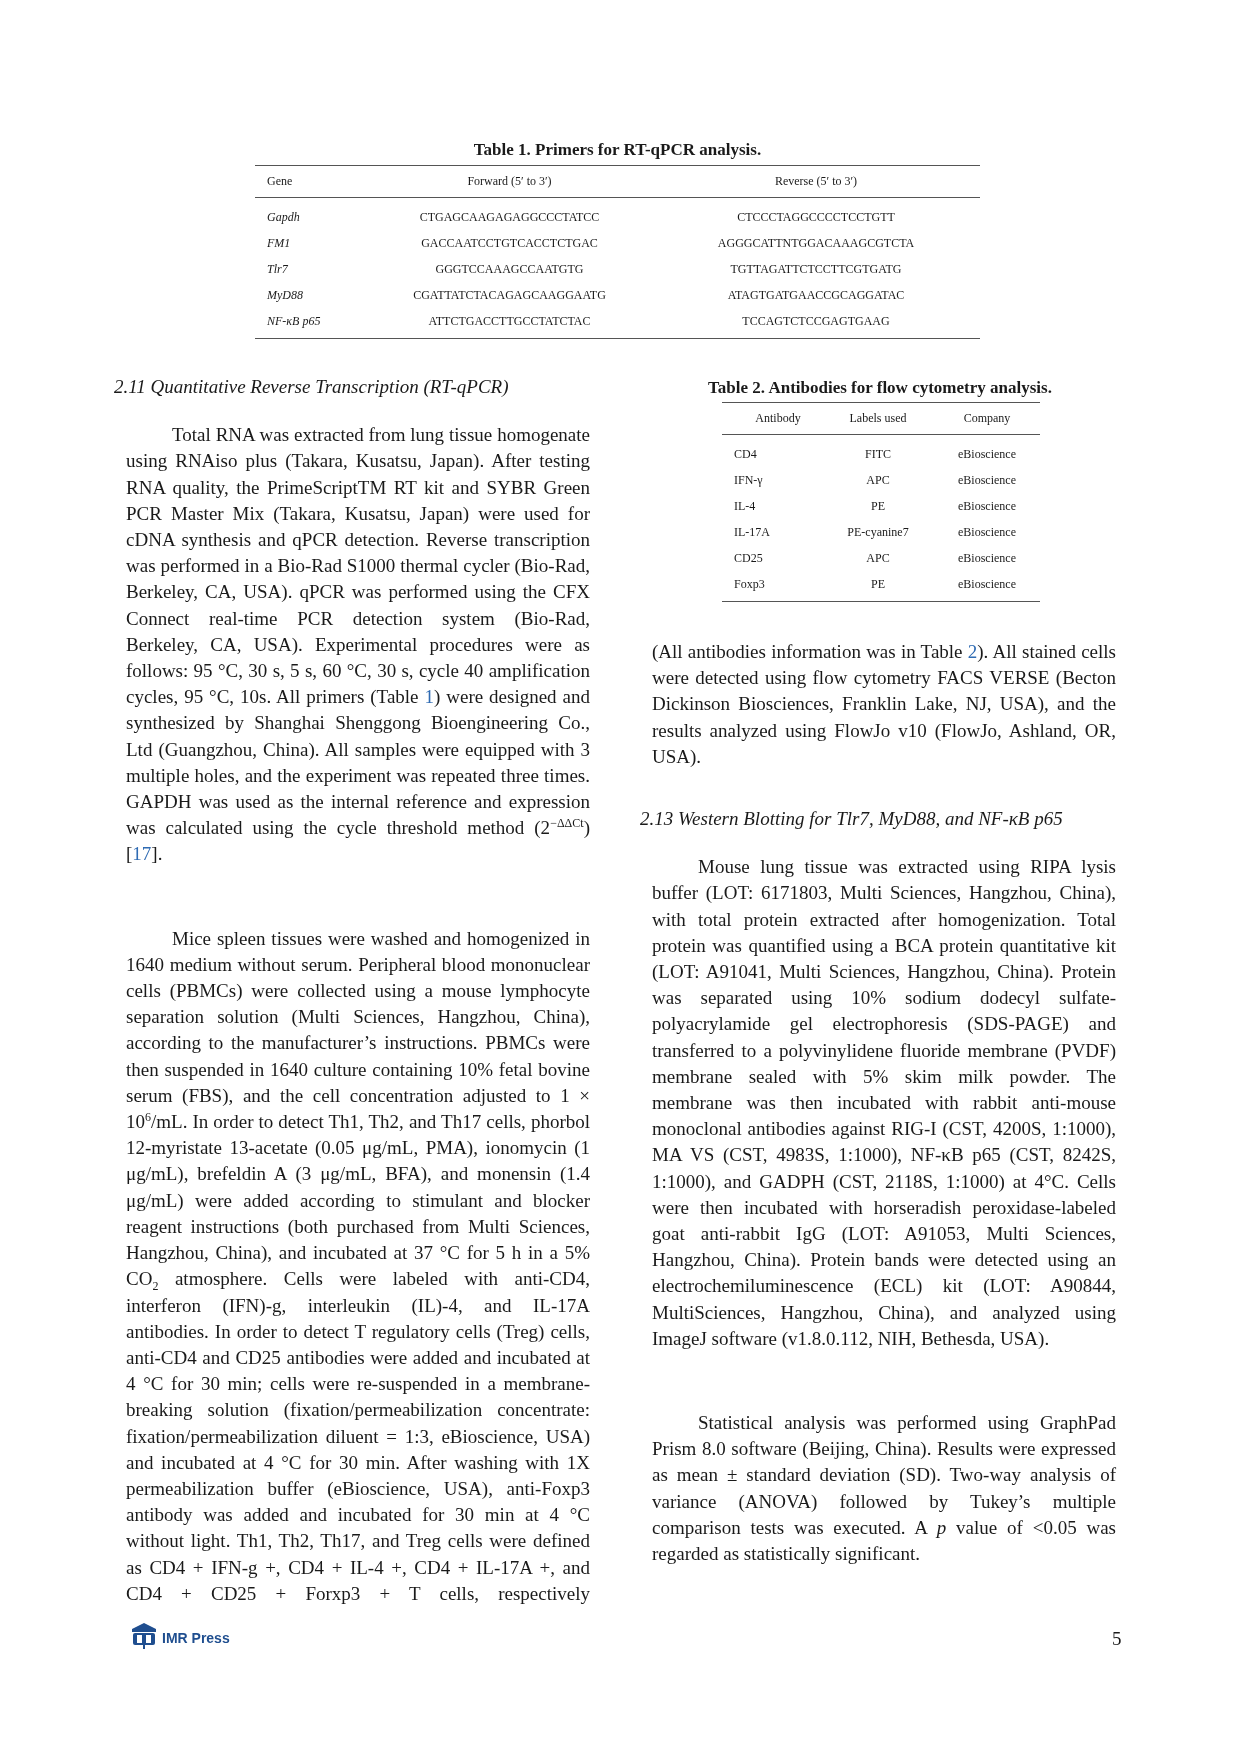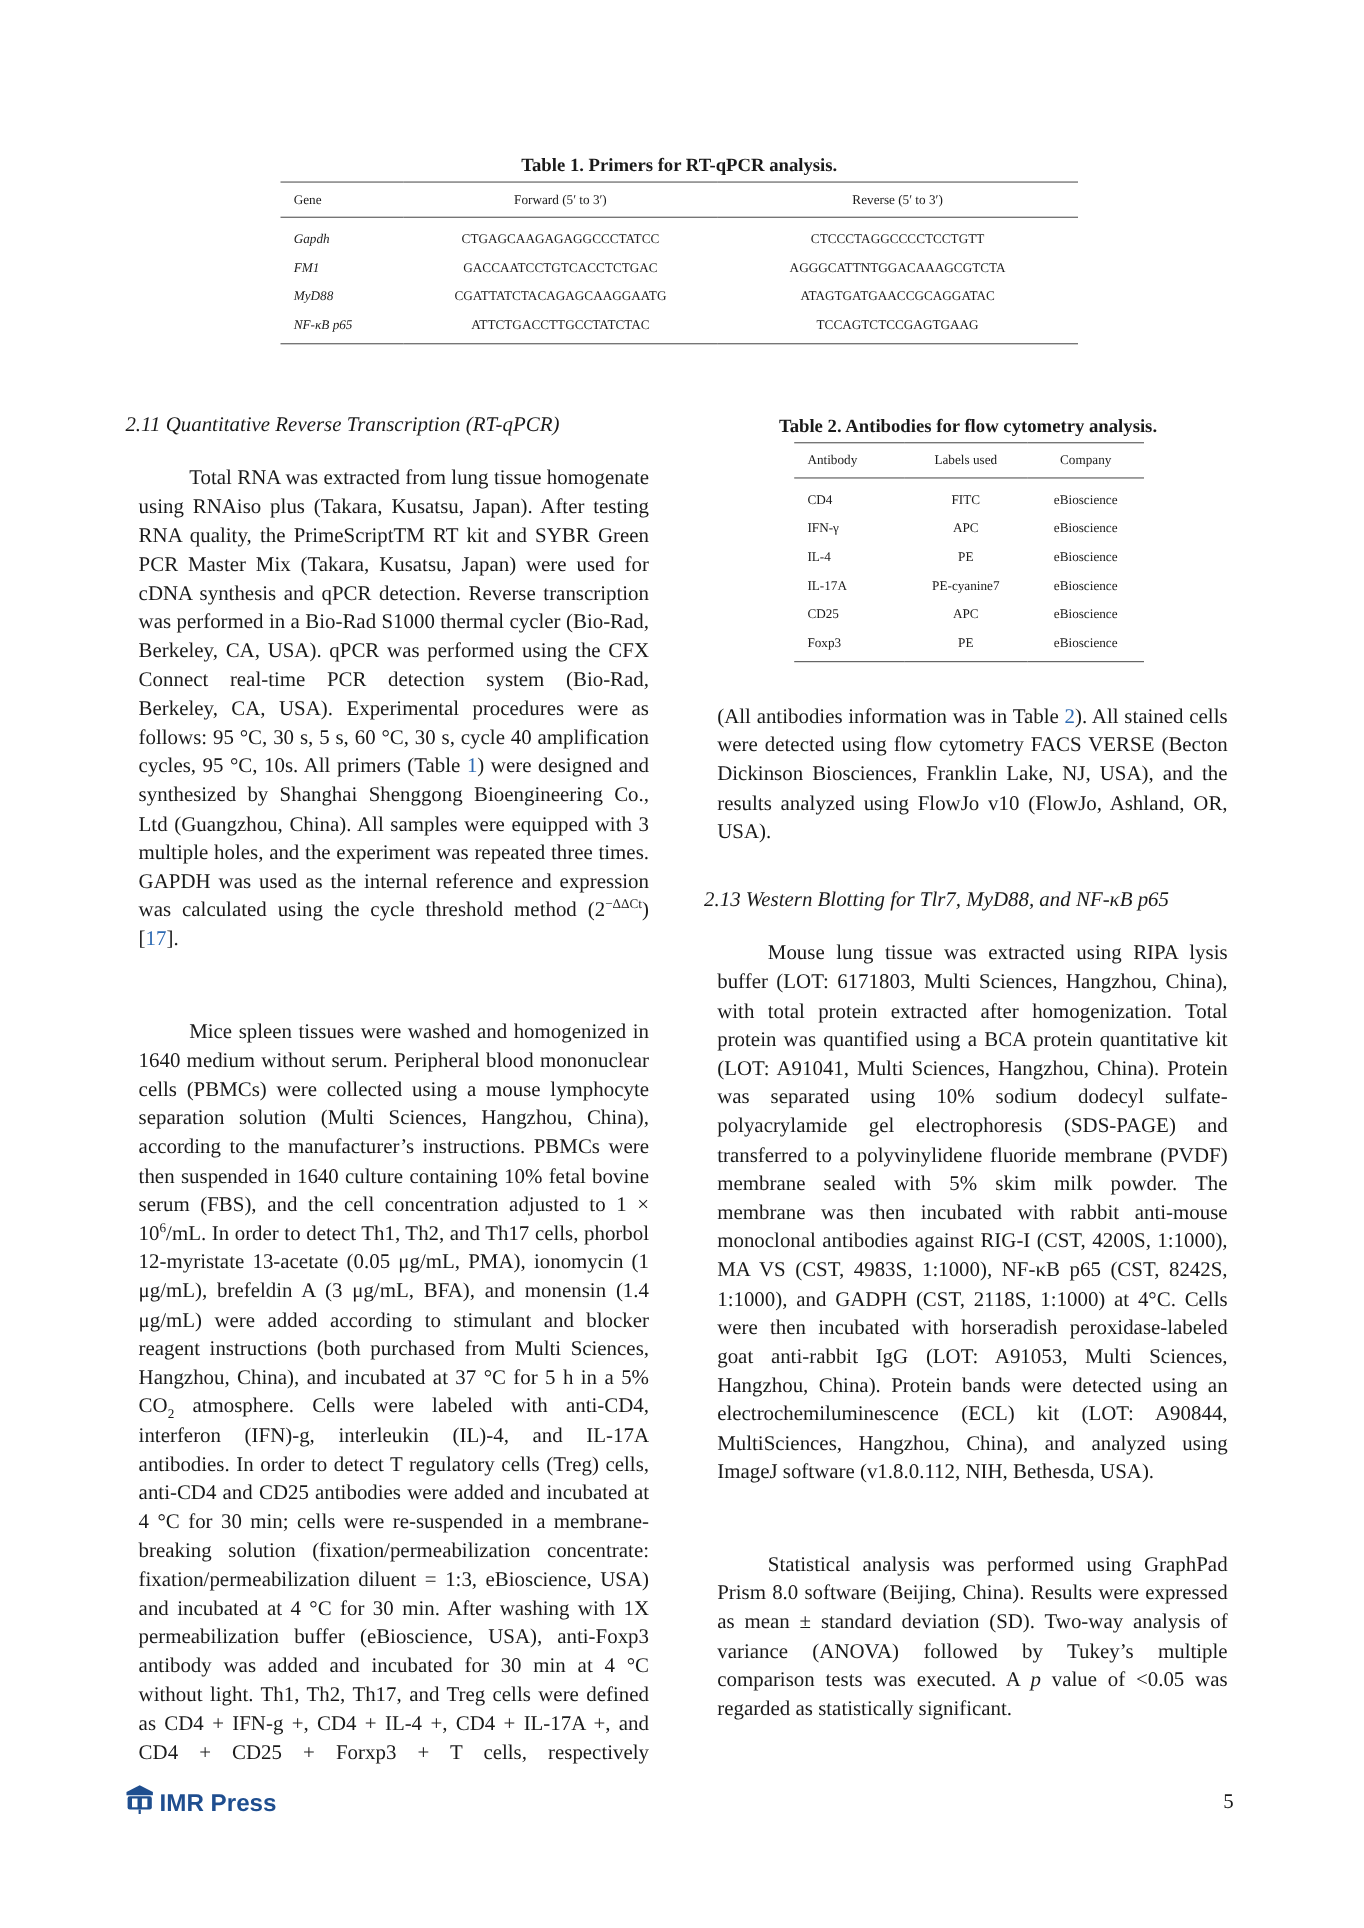--- a/index.html
+++ b/index.html
@@ -14,22 +14,22 @@
   table.bt tbody tr:last-child { border-bottom: 1.6px solid #555; }
   table.bt tbody tr:first-child td { padding-top: 6px; height: 26px; }
   .gene { font-style: italic; }
   .col { position: absolute; width: 488px; font-size: 19px; line-height: 26.2px; text-align: justify; }
   .col p { margin: 12px; text-indent: 46px; }
   .col h3 { margin: 0; font-weight: normal; font-style: italic; font-size: 19px; line-height: 26.2px; }
   .sec-gap { height: 24px; }
   .hgap { height: 10px; }
   .link { color: #2f6bb3; }
   sup, sub { font-size: 12px; line-height: 0; }
-  .logo { left: 114px; top: 1622px; display: flex; align-items: center; gap: 5px; color: #1f4e8f;
-          font-family: "Liberation Sans", "DejaVu Sans", sans-serif; font-weight: bold; font-size: 22px; }
+  .logo { left: 131px; top: 1622px; display: flex; align-items: center; gap: 5px; color: #1f4e8f;
+          font-family: "Liberation Sans", "DejaVu Sans", sans-serif; font-weight: bold; font-size: 14px; }
   .pagenum { left: 1112px; top: 1628px; font-size: 19px; }
 </style>
 </head>
 <body>
 
 <div class="abs cap" style="left:255px; top:140px; width:725px;">Table 1. Primers for RT-qPCR analysis.</div>
 <table class="abs bt" style="left:255px; top:165px; width:725px;">
   <thead>
     <tr>
       <th style="text-align:left; padding-left:12px; width:100px;">Gene</th>
@@ -42,37 +42,42 @@
       <td class="gene" style="padding-left:12px;">Gapdh</td>
       <td style="text-align:center;">CTGAGCAAGAGAGGCCCTATCC</td>
       <td style="text-align:center;">CTCCCTAGGCCCCTCCTGTT</td>
     </tr>
     <tr>
       <td class="gene" style="padding-left:12px;">FM1</td>
       <td style="text-align:center;">GACCAATCCTGTCACCTCTGAC</td>
       <td style="text-align:center;">AGGGCATTNTGGACAAAGCGTCTA</td>
     </tr>
     <tr>
+      <td class="gene" style="padding-left:12px;">Tlr7</td>
+      <td style="text-align:center;">GGGTCCAAAGCCAATGTG</td>
+      <td style="text-align:center;">TGTTAGATTCTCCTTCGTGATG</td>
+    </tr>
+    <tr>
       <td class="gene" style="padding-left:12px;">MyD88</td>
       <td style="text-align:center;">CGATTATCTACAGAGCAAGGAATG</td>
       <td style="text-align:center;">ATAGTGATGAACCGCAGGATAC</td>
     </tr>
     <tr>
       <td class="gene" style="padding-left:12px; padding-bottom:4px;">NF-κB p65</td>
       <td style="text-align:center; padding-bottom:4px;">ATTCTGACCTTGCCTATCTAC</td>
       <td style="text-align:center; padding-bottom:4px;">TCCAGTCTCCGAGTGAAG</td>
     </tr>
   </tbody>
 </table>
 
 <div class="abs cap" style="left:680px; top:378px; width:400px;">Table 2. Antibodies for flow cytometry analysis.</div>
 <table class="abs bt" style="left:722px; top:402px; width:318px;">
   <thead>
     <tr>
-      <th style="text-align:left; padding-left:12px; width:88px;">Antibody</th>
+      <th style="text-align:center; padding-left:12px; width:88px;">Antibody</th>
       <th style="text-align:center; width:112px;margin-top:28px;">Labels used</th>
       <th style="text-align:center;">Company</th>
     </tr>
   </thead>
   <tbody>
     <tr>
       <td style="padding-left:12px;">CD4</td>
       <td style="text-align:center;">FITC</td>
       <td style="text-align:center;">eBioscience</td>
     </tr>

